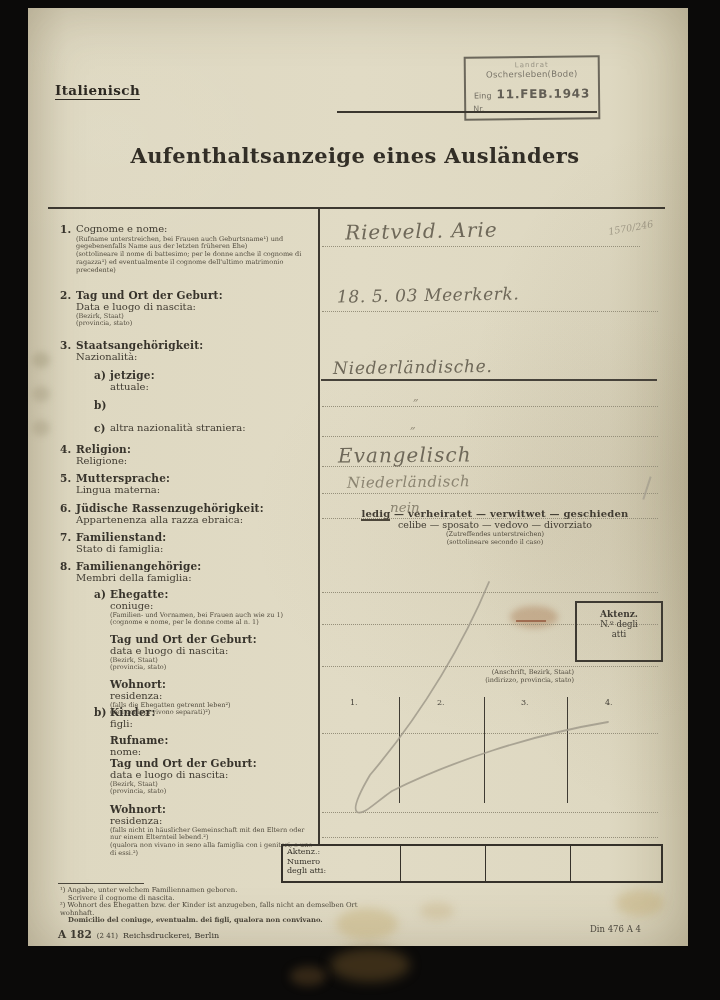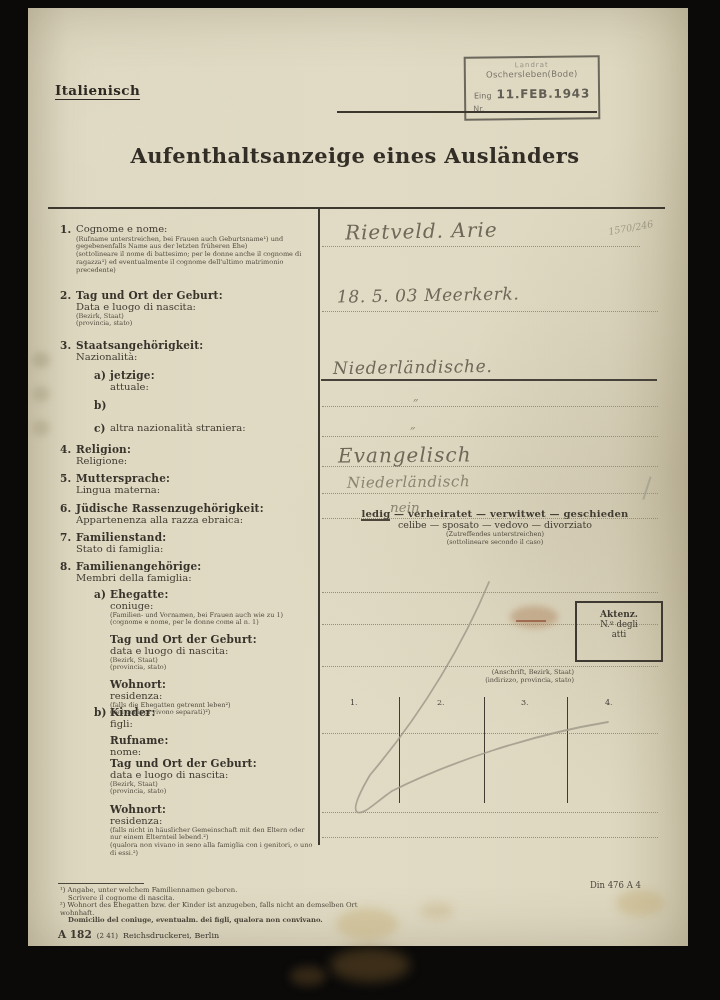--- a/index.html
+++ b/index.html
@@ -242,28 +242,38 @@
   <div class="vline" style="left:399px;top:697px;height:106px;"></div>
   <div class="vline" style="left:484px;top:697px;height:106px;"></div>
   <div class="vline" style="left:567px;top:697px;height:106px;"></div>
 
   <svg class="abs" style="left:330px;top:570px;" width="340" height="260" viewBox="0 0 340 260">
     <path d="M 159 12 C 135 70 95 140 40 205 C 30 222 22 238 27 242 C 33 246 46 232 62 221 C 120 192 200 165 278 152" fill="none" stroke="#a09a8b" stroke-width="1.8" stroke-linecap="round" opacity="0.85"></path>
   </svg>
 
   <div class="abs" style="left:646px;top:476px;width:1.5px;height:24px;background:#a09a8b;transform:rotate(18deg);opacity:0.7;"></div>
 
+  <div class="abs" style="left:281px;top:844px;width:378px;height:35px;border:2.5px solid #35312a;">
+    <div style="position:absolute;left:4px;top:1px;font-size:8px;line-height:9.5px;color:#37332b;">
+      <div>Aktenz.:</div>
+      <div>Numero</div>
+      <div>degli atti:</div>
+    </div>
+    <div style="position:absolute;left:117px;top:0;width:1.3px;height:100%;background:#35312a;"></div>
+    <div style="position:absolute;left:202px;top:0;width:1.3px;height:100%;background:#35312a;"></div>
+    <div style="position:absolute;left:287px;top:0;width:1.3px;height:100%;background:#35312a;"></div>
+  </div>
 
   <div class="abs" style="left:58px;top:883px;width:86px;height:1px;background:#4a463c;"></div>
   <div class="abs" style="left:60px;top:887px;width:330px;font-size:6.8px;line-height:7.6px;color:#4b463a;">
     <div>¹) Angabe, unter welchem Familiennamen geboren.</div>
     <div style="margin-left:8px;">Scrivere il cognome di nascita.</div>
     <div>²) Wohnort des Ehegatten bzw. der Kinder ist anzugeben, falls nicht an demselben Ort wohnhaft.</div>
     <div style="margin-left:8px;font-weight:bold;">Domicilio del coniuge, eventualm. dei figli, qualora non convivano.</div>
   </div>
 
   <div class="abs" style="left:58px;top:923px;color:#3c382f;">
     <span style="font-size:10.5px;font-weight:bold;">A 182</span>
     <span style="font-size:7px;">(2 41)</span>
     <span style="font-size:8px;">Reichsdruckerei, Berlin</span>
   </div>
-  <div class="abs" style="left:590px;top:880px;font-size:8.5px;color:#4b473d;">Din 476 A 4</div>
+  <div class="abs" style="left:590px;top:924px;font-size:8.5px;color:#4b473d;">Din 476 A 4</div>
 </div>
 
 </body></html>

